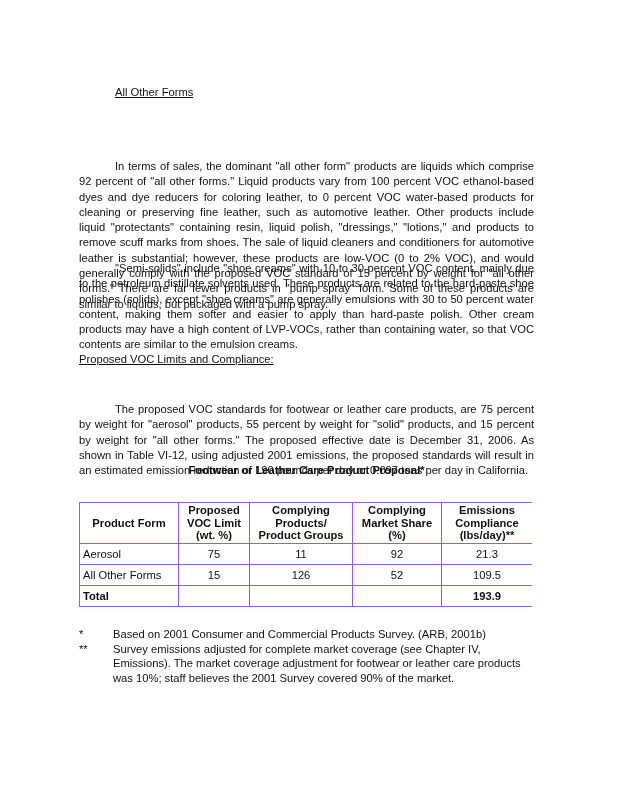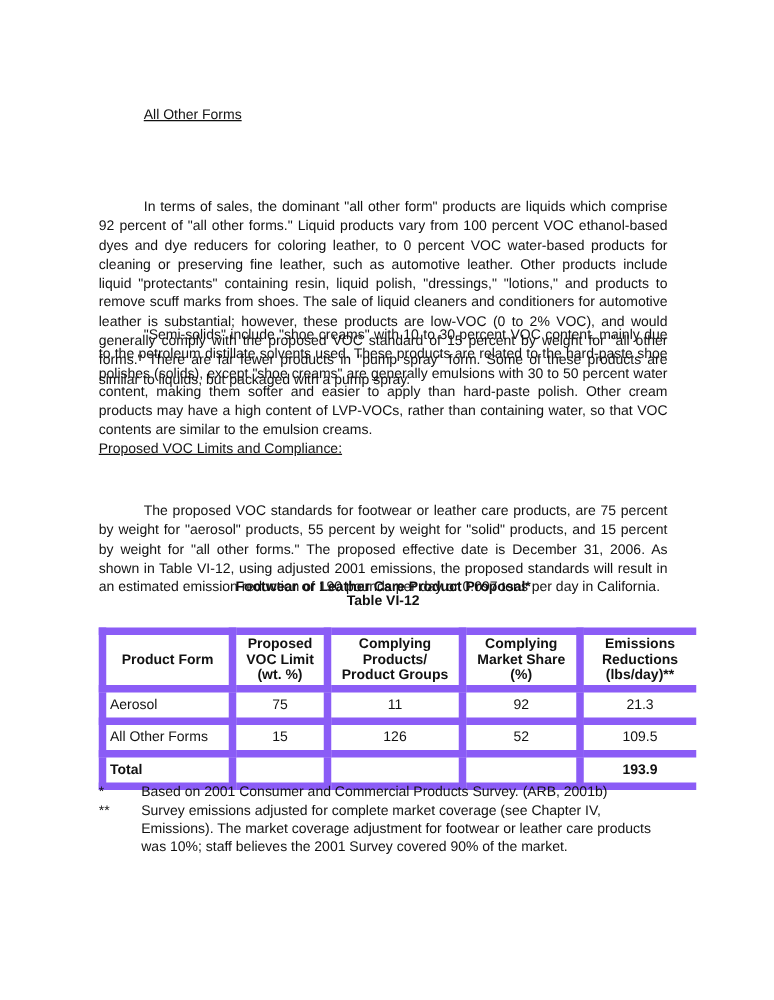--- a/index.html
+++ b/index.html
@@ -13,21 +13,21 @@
     #p1 { top: 114px; margin-top: 45px; }
     #p2 { top: 261px; }
     #h-proposed { left: 79px; top: 353px; }
     #p3 { top: 402px; }
     .table-title { position: absolute; left: 79px; width: 455px; text-align: center;
                    font-weight: bold; font-size: 11.2px; line-height: 13px; }
     #t-title { top: 475px; }
     #t-subtitle { top: 464px; }
     table.data { position: absolute; left: 79px; top: 502px; border-collapse: collapse;
                  font-size: 11.2px; }
-    table.data td, table.data th { border: 6px solid #8b5cf6; padding: 1px 3px; }
+    table.data td, table.data th { border: 1px solid #8b5cf6; padding: 1px 3px; }
     table.data th { font-weight: bold; line-height: 12.5px; height: 38px; vertical-align: middle; }
     table.data td { height: 18px; text-align: center; }
     table.data td.first { text-align: left; }
     table.data th:last-child, table.data td:last-child { border-right: none; }
     table.data tr.total td { font-weight: bold; }
     .c1 { width: 92px; } .c2 { width: 64px; } .c3 { width: 96px; } .c4 { width: 82px; } .c5 { width: 84px; }
     .notes { position: absolute; left: 79px; top: 627px; width: 460px; font-size: 11.2px; line-height: 14.5px; }
     .note { display: flex; }
     .note .mark { width: 34px; flex: 0 0 34px; }
     .note .ntext { flex: 1; }
@@ -42,31 +42,30 @@
     <p class="para">In terms of sales, the dominant "all other form" products are liquids which comprise 92 percent of "all other forms."  Liquid products vary from 100 percent  VOC ethanol-based dyes and dye reducers for coloring leather, to 0 percent VOC water-based products for cleaning or preserving fine leather, such as automotive leather. Other products include liquid "protectants" containing resin, liquid polish, "dressings," "lotions," and products to remove scuff marks from shoes.  The sale of liquid cleaners and conditioners for automotive leather is substantial; however, these products are low-VOC (0 to 2% VOC), and would generally comply with the proposed VOC standard of 15 percent by weight for "all other forms."  There are far fewer products in "pump spray" form.  Some of these products are similar to liquids, but packaged with a pump spray.</p>
   </div>
   <div class="text" id="p2">
     <p class="para">"Semi-solids" include "shoe creams" with 10 to 30 percent VOC content, mainly due to the petroleum distillate solvents used.  These products are related to the hard-paste shoe polishes (solids), except "shoe creams" are generally emulsions with 30 to 50 percent water content, making them softer and easier to apply than hard-paste polish.  Other cream products may have a high content of LVP-VOCs, rather than containing water, so that VOC contents are similar to the emulsion creams.</p>
   </div>
   <div class="heading" id="h-proposed">Proposed VOC Limits and Compliance:</div>
   <div class="text" id="p3">
     <p class="para">The proposed VOC standards for footwear or leather care products, are 75 percent by weight for "aerosol" products, 55 percent by weight for "solid" products, and 15 percent by weight for "all other forms."  The proposed effective date is December 31, 2006.  As shown in Table VI-12, using adjusted 2001 emissions, the proposed standards will result in an estimated emission reduction of 190 pounds per day or 0.097 tons per day in California.</p>
   </div>
 
-  <div class="table-title" id="t-title">Table VI-12</div>
   <div class="table-title" id="t-subtitle">Footwear or Leather Care Product Proposal*</div>
 
   <table class="data">
     <thead>
       <tr>
         <th class="c1">Product Form</th>
         <th class="c2">Proposed VOC Limit (wt. %)</th>
         <th class="c3">Complying Products/ Product Groups</th>
         <th class="c4">Complying Market Share (%)</th>
-        <th class="c5">Emissions Reductions (lbs/day)**</th>
+        <th class="c5">Emissions Compliance (lbs/day)**</th>
       </tr>
     </thead>
     <tbody>
       <tr>
         <td class="first">Aerosol</td>
         <td>75</td>
         <td>11</td>
         <td>92</td>
         <td>21.3</td>
       </tr>

